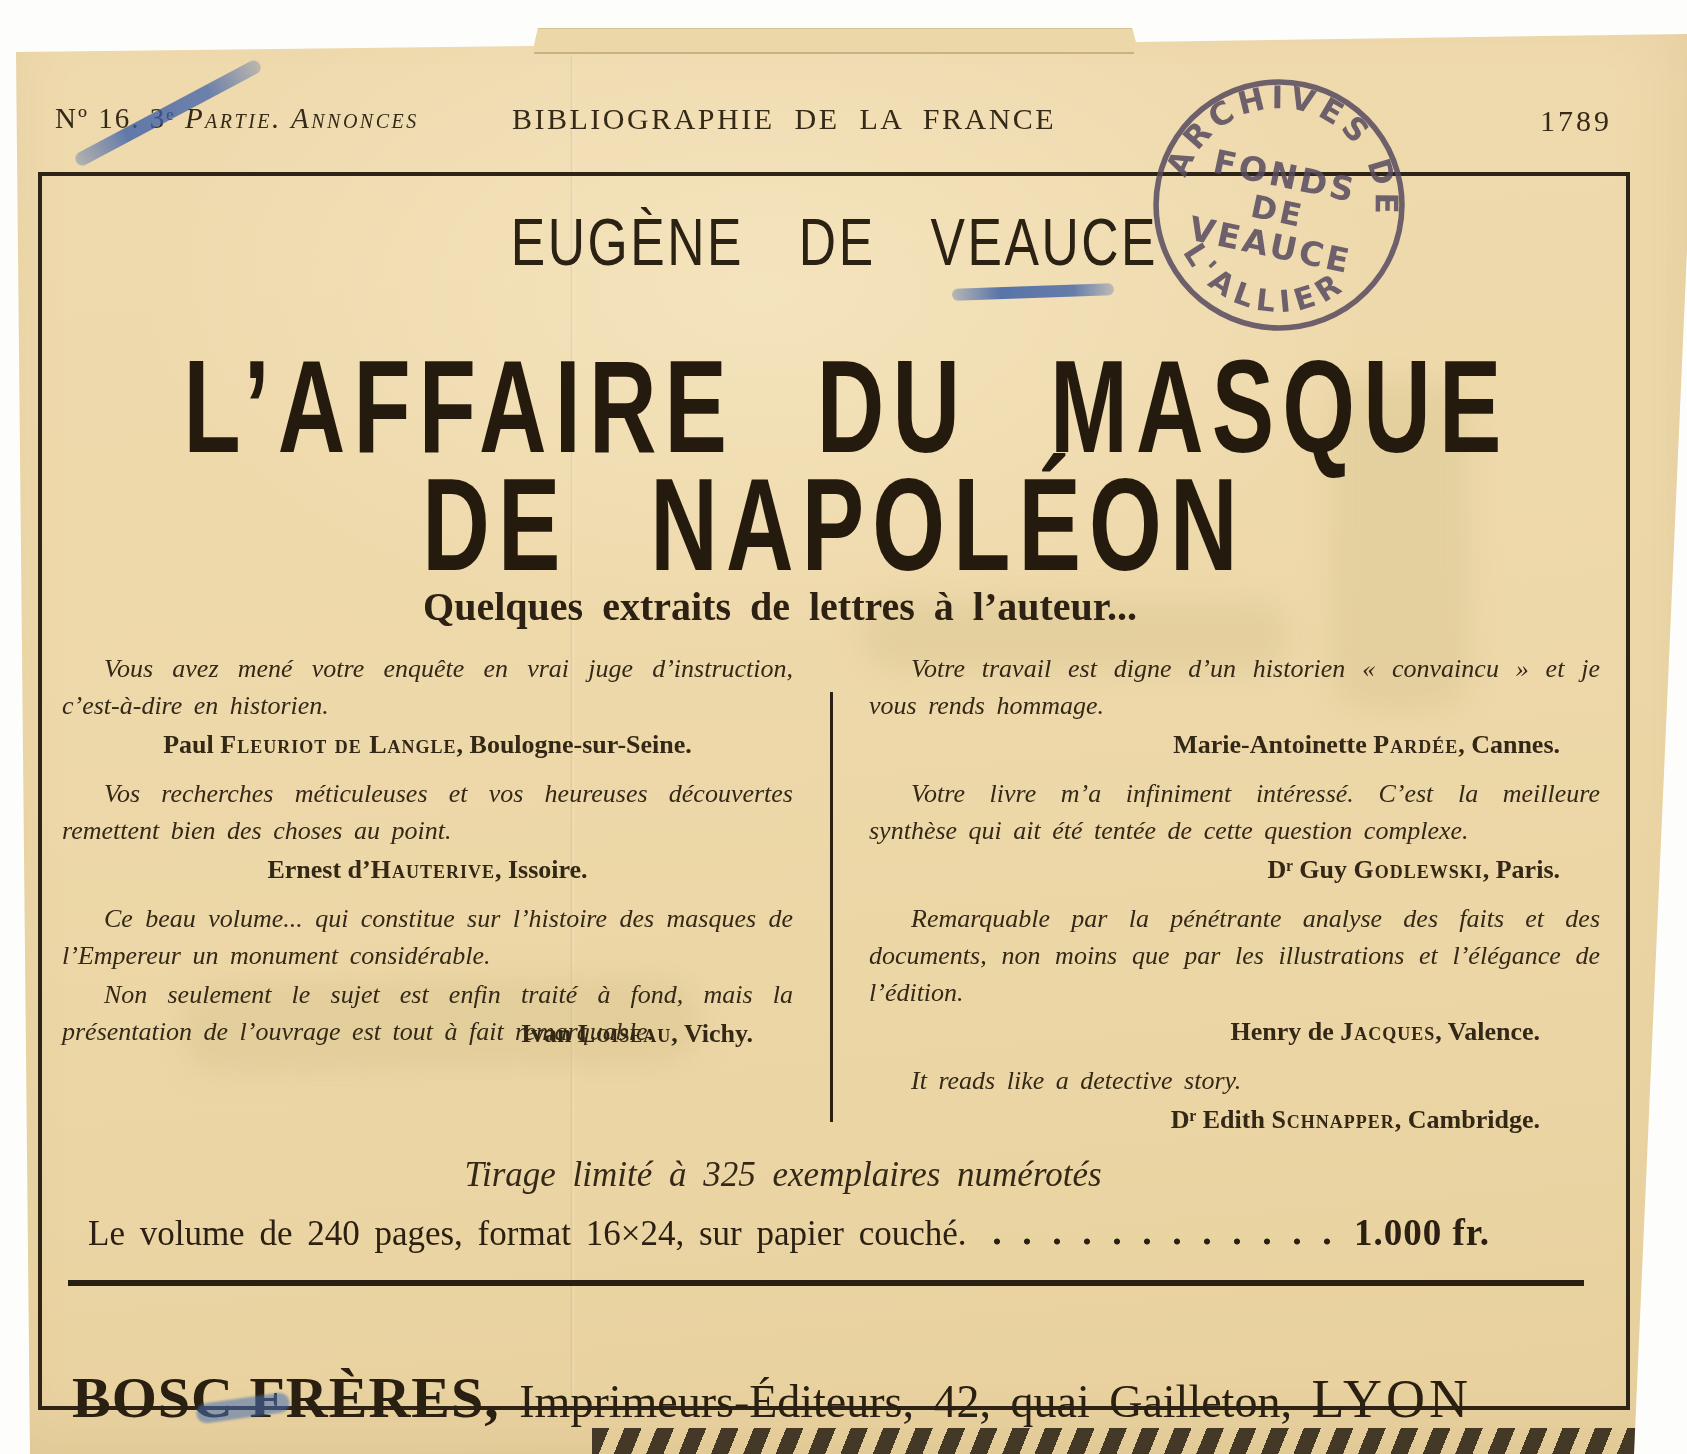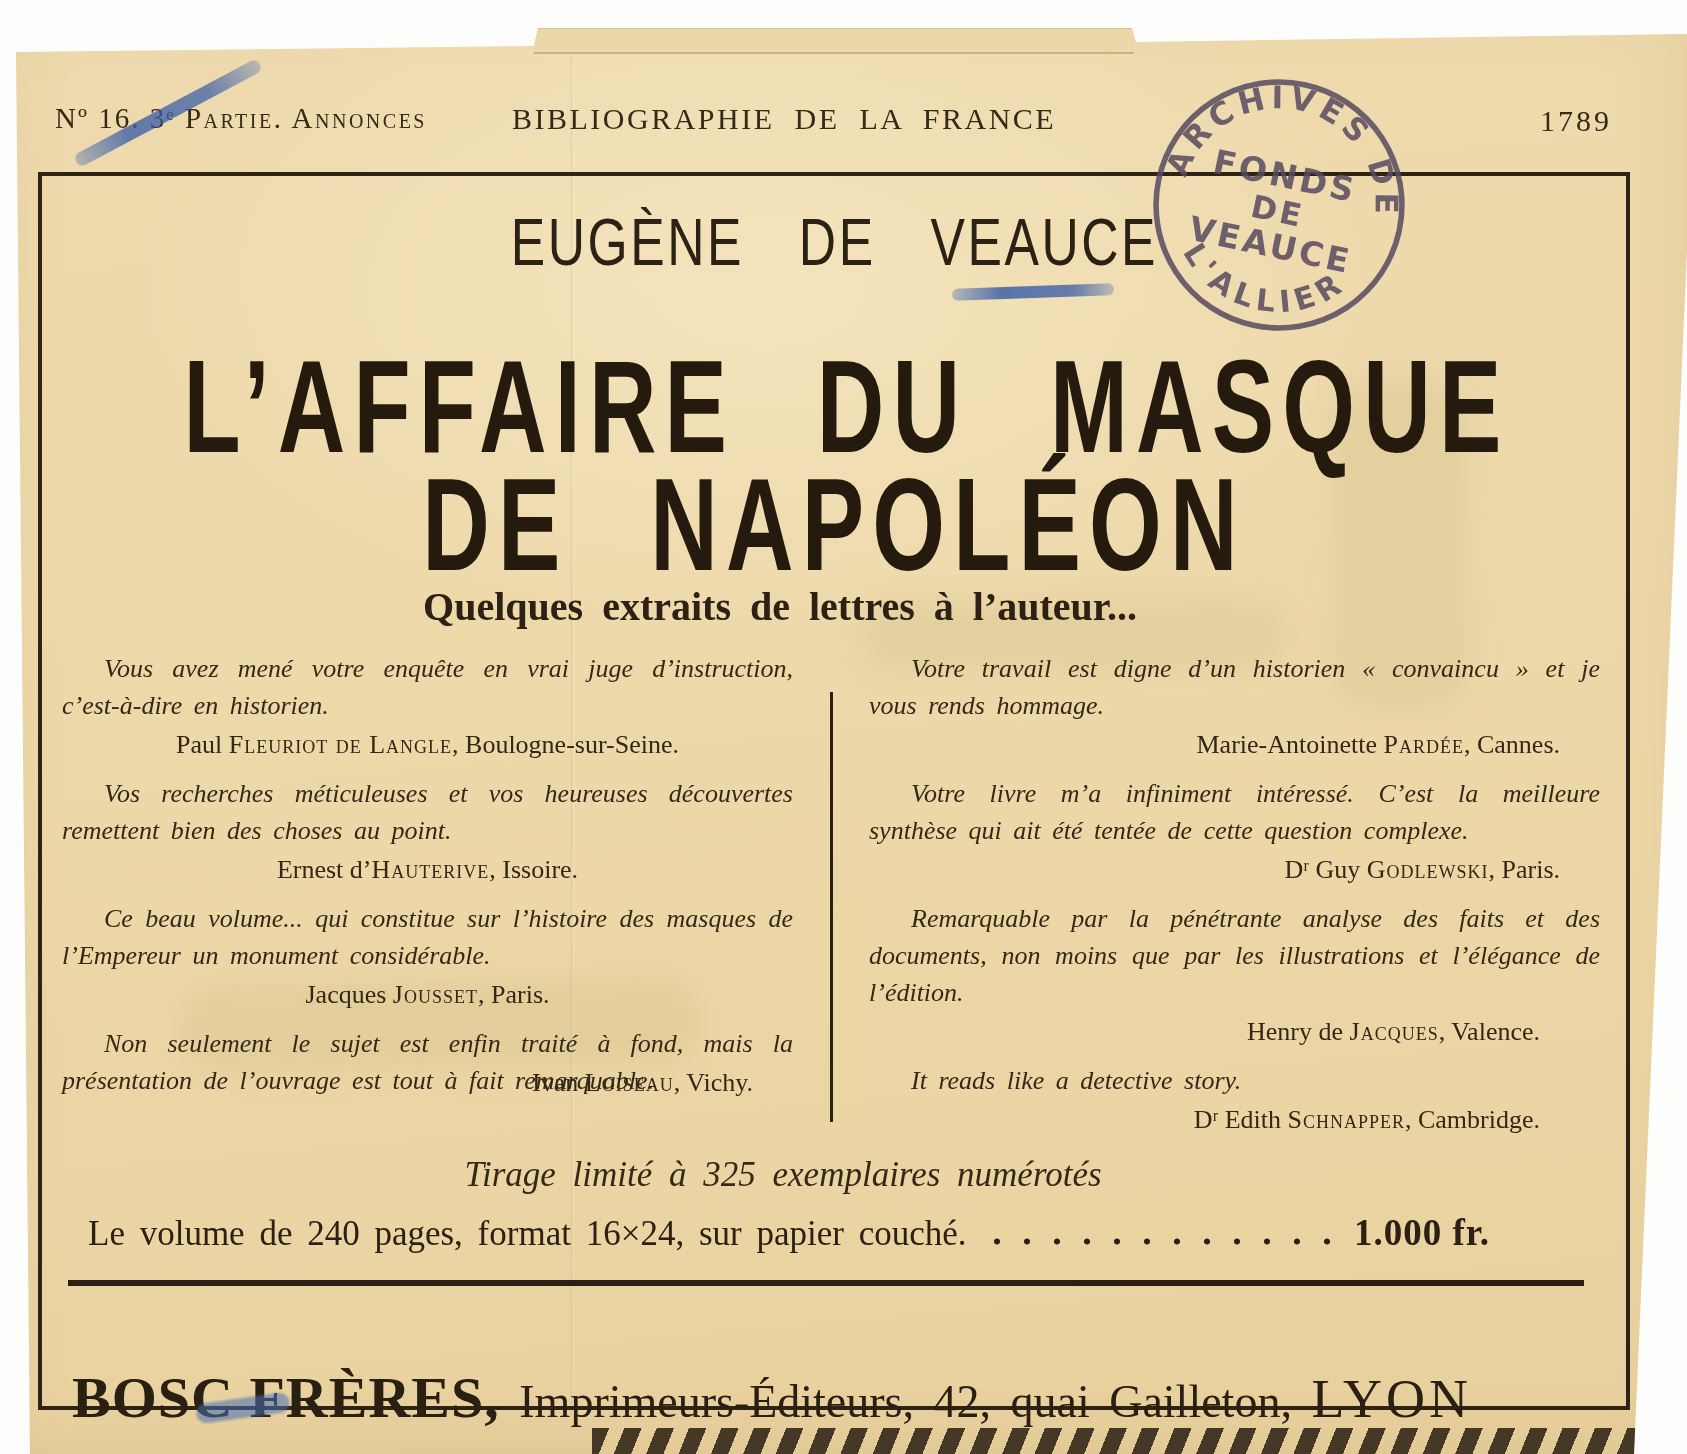--- a/index.html
+++ b/index.html
@@ -19,21 +19,21 @@
   .crease{position:absolute;left:570px;top:56px;width:5px;height:1360px;
     background:linear-gradient(90deg,rgba(120,90,40,0) 0%,rgba(120,90,40,0.10) 35%,rgba(255,255,240,0.20) 60%,rgba(120,90,40,0) 100%);}
   .ghost{position:absolute;background:rgba(198,178,118,0.22);filter:blur(14px);border-radius:40px;}
   .ghost.g1{left:1330px;top:380px;width:140px;height:330px;}
   .ghost.g2{left:180px;top:980px;width:520px;height:90px;transform:rotate(-1deg);}
   .ghost.g3{left:860px;top:600px;width:430px;height:70px;}
 
   
   .header{position:absolute;left:0;top:102px;width:100%;height:40px;font-size:29px;letter-spacing:2px;color:#352a18;}
   .h-left{position:absolute;left:55px;top:0;}
-  .h-left .sc{font-variant:small-caps;letter-spacing:2.5px;}
+  .h-left .sc{font-variant:small-caps;letter-spacing:2.5px;font-style:italic;}
   .h-center{position:absolute;left:512px;top:0;font-size:30px;letter-spacing:2.5px;word-spacing:10px;}
   .h-right{position:absolute;left:1540px;top:2px;font-size:30px;letter-spacing:3px;}
 
   
   .ad-box{position:absolute;left:38px;top:172px;width:1592px;height:1238px;box-sizing:border-box;
     border:4px solid #2e2317;}
 
   
   .centerline{position:absolute;left:38px;width:1592px;text-align:center;white-space:nowrap;}
   .author{top:204px;}
@@ -45,21 +45,21 @@
     font-size:114px;letter-spacing:10px;word-spacing:58px;color:#241b0e;transform:scale(0.82,1.16);transform-origin:center top;}
   .subtitle{position:absolute;left:0;top:583px;width:1560px;text-align:center;
     font-weight:700;font-size:40px;word-spacing:9px;color:#2c2113;}
 
   
   .cols{position:absolute;left:62px;top:650px;width:1538px;display:flex;}
   .col{flex:1 1 0;font-size:26px;line-height:37px;}
   .col.leftcol{padding-right:38px;}
   .col.rightcol{padding-left:38px;}
   .quote{margin:0 0 2px 0;font-style:italic;text-indent:42px;text-align:justify;word-spacing:5px;color:#342817;}
-  .attr{margin:0 0 12px 0;font-style:normal;color:#332716;}
+  .attr{margin:0 0 12px 0;font-style:normal;color:#332716;font-weight:bold;}
   .attr .sc{font-variant:small-caps;letter-spacing:1px;}
   .attr.a-center{text-align:center;}
   .attr.a-right{text-align:right;}
   .attr.pr40{padding-right:40px;}
   .attr.pr60{padding-right:60px;}
   .attr.overlay{margin-top:-37px;}
   .col-divider{position:absolute;left:830px;top:692px;width:3px;height:430px;background:#2b2016;}
 
   
   .tirage{position:absolute;left:0;top:1155px;width:1566px;text-align:center;
@@ -128,21 +128,20 @@
 
     <div class="cols">
       <div class="col leftcol">
         <p class="quote">Vous avez mené votre enquête en vrai juge d’instruction, c’est-à-dire en historien.</p>
         <p class="attr a-center"><span>Paul </span><span class="sc">Fleuriot de Langle</span><span>, Boulogne-sur-Seine.</span></p>
 
         <p class="quote">Vos recherches méticuleuses et vos heureuses découvertes remettent bien des choses au point.</p>
         <p class="attr a-center"><span>Ernest d’</span><span class="sc">Hauterive</span><span>, Issoire.</span></p>
 
         <p class="quote">Ce beau volume... qui constitue sur l’histoire des masques de l’Empereur un monument considérable.</p>
-        <p class="attr a-center"><span>Jacques </span><span class="sc">Jousset</span><span>, Paris.</span></p>
 
         <p class="quote">Non seulement le sujet est enfin traité à fond, mais la présentation de l’ouvrage est tout à fait remarquable.</p>
         <p class="attr a-right pr40 overlay"><span>Ivan </span><span class="sc">Loiseau</span><span>, Vichy.</span></p>
       </div>
 
       <div class="col rightcol">
         <p class="quote">Votre travail est digne d’un historien « convaincu » et je vous rends hommage.</p>
         <p class="attr a-right pr40"><span>Marie-Antoinette </span><span class="sc">Pardée</span><span>, Cannes.</span></p>
 
         <p class="quote">Votre livre m’a infiniment intéressé. C’est la meilleure synthèse qui ait été tentée de cette question complexe.</p>

